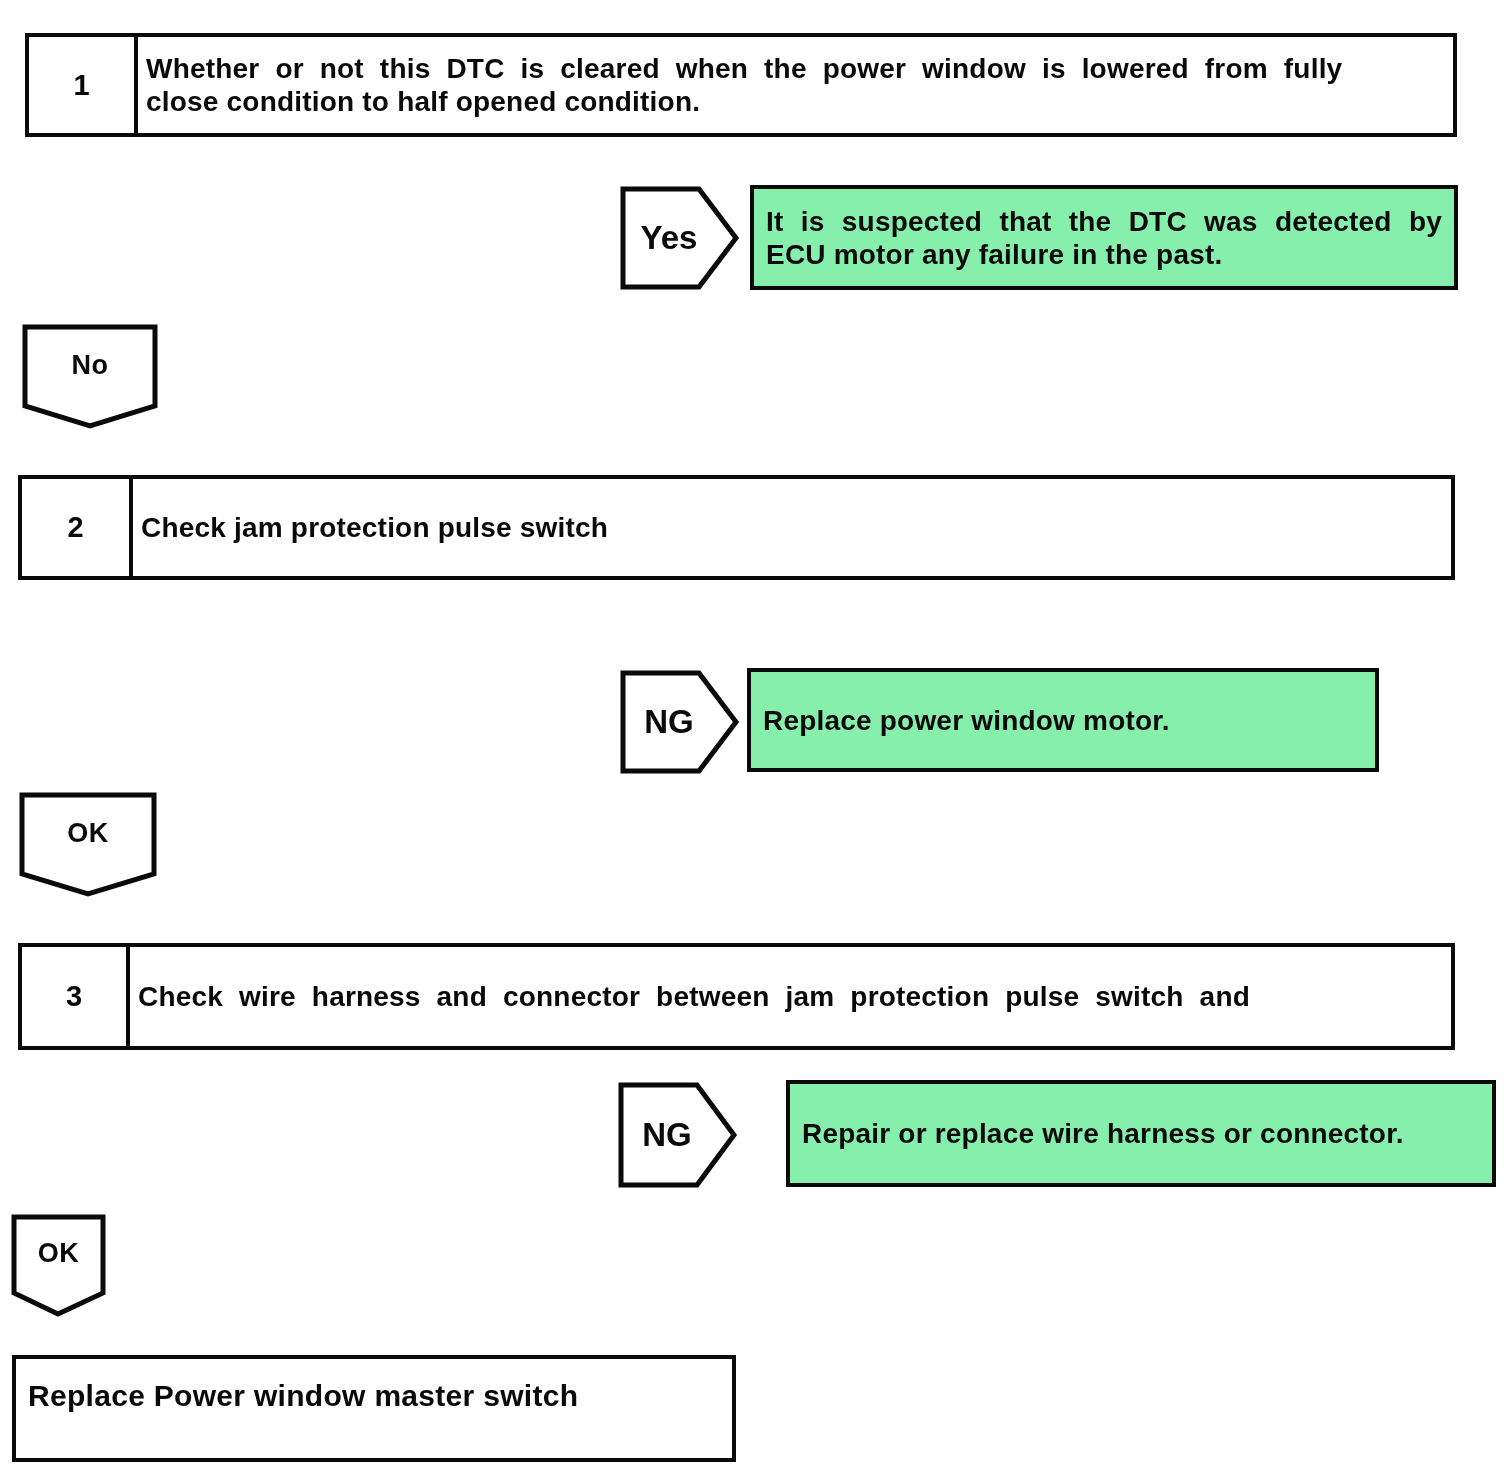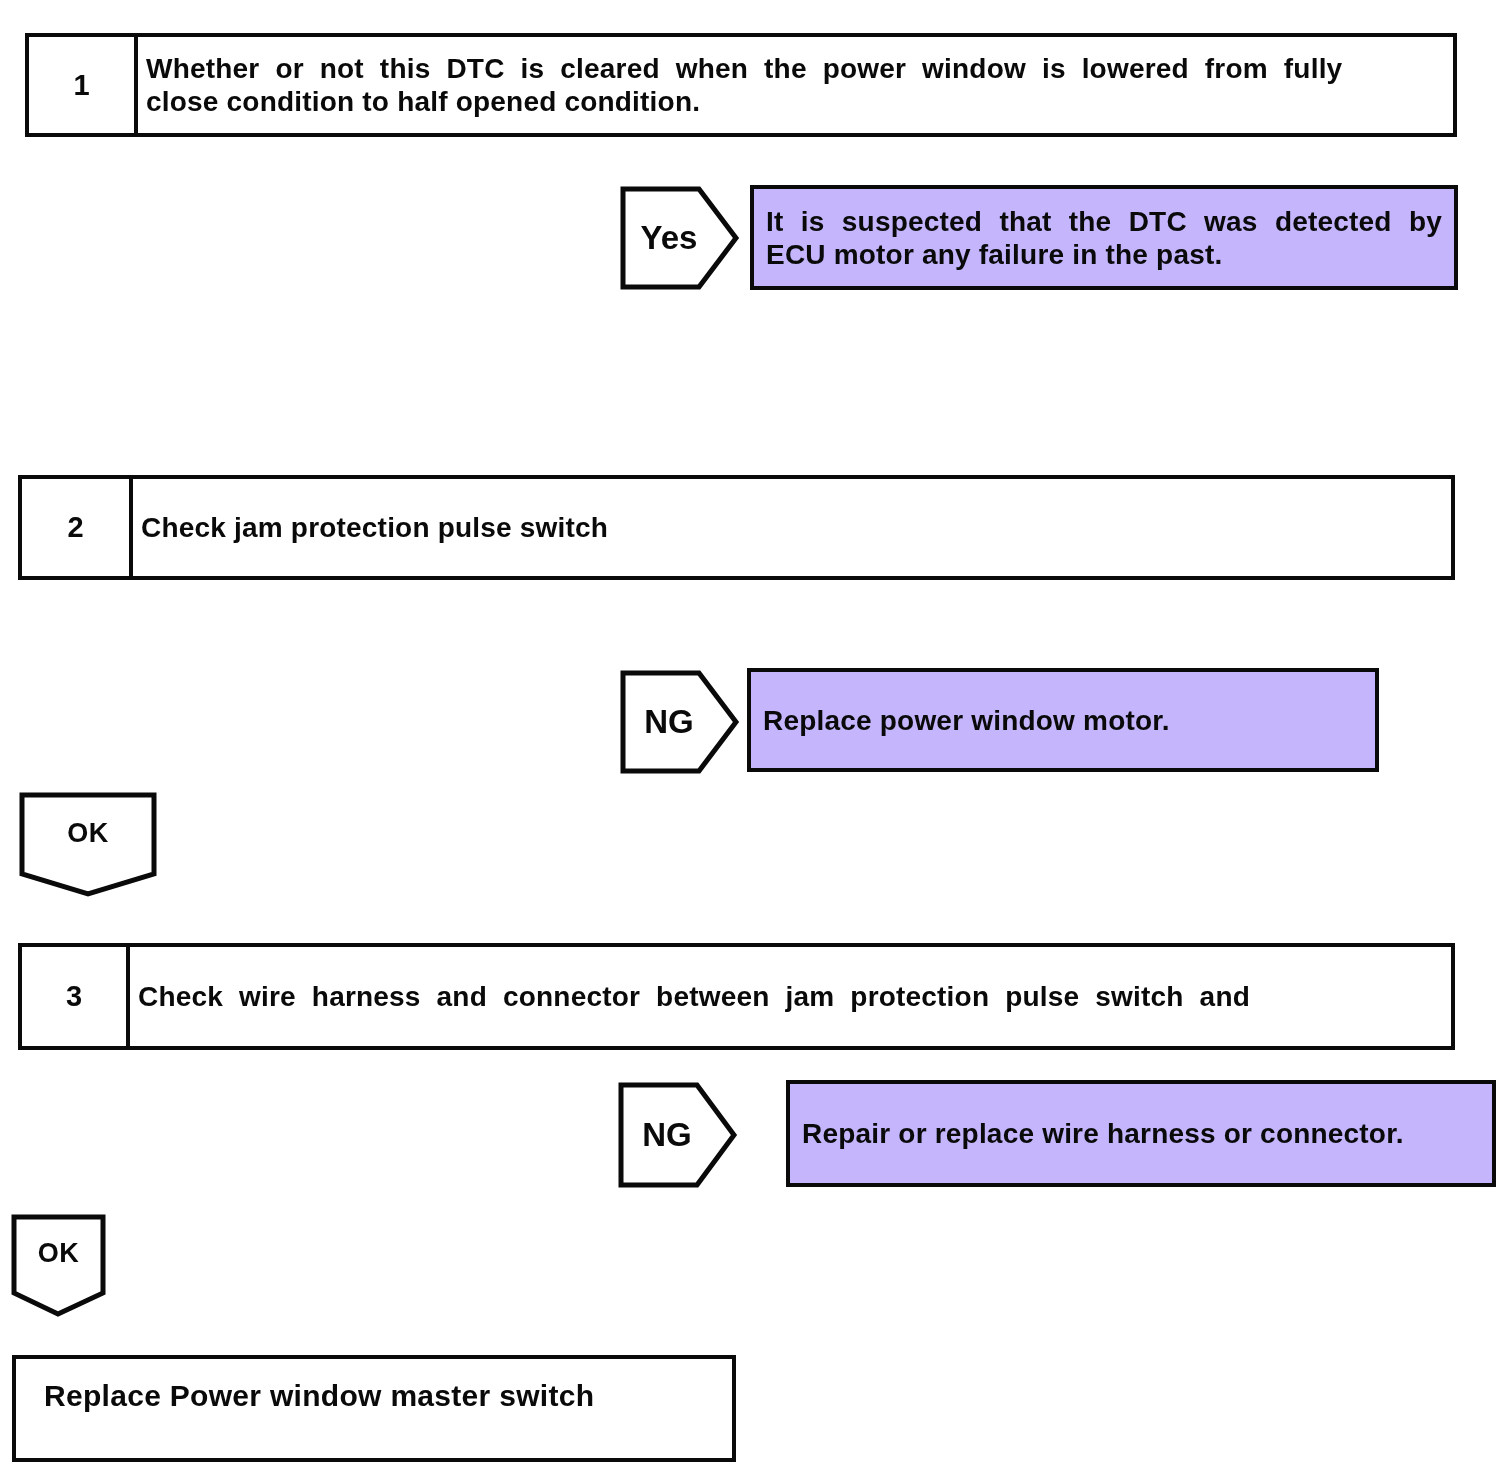--- a/index.html
+++ b/index.html
@@ -18,40 +18,40 @@
   }
   .step-text {
     flex:1; display:flex; flex-direction:column; justify-content:center;
     padding:0 8px; font-size:28px; line-height:33px; letter-spacing:0.2px;
   }
   .line { white-space:nowrap; }
   .wide { word-spacing:8px; }
   .jl { white-space:normal; text-align:justify; text-align-last:justify; }
   .result-box {
     position:absolute; box-sizing:border-box; border:4px solid #0a0a0a;
-    background:#c4b5fd; display:flex; flex-direction:column; justify-content:center;
+    background:#86efac; display:flex; flex-direction:column; justify-content:center;
     padding:0 12px; font-size:28px; line-height:33px; letter-spacing:0.2px;
   }
   .rp, .dp { position:absolute; }
   .rp svg polygon, .dp svg polygon {
     fill:#ffffff; stroke:#0a0a0a; stroke-width:5; stroke-linejoin:miter;
   }
   .rp-label {
     position:absolute; left:0; top:0; width:98px; height:100%;
     display:flex; align-items:center; justify-content:center; font-size:33px;
   }
   .dp-label {
     position:absolute; left:0; top:0; width:100%;
     display:flex; align-items:center; justify-content:center;
     font-size:27px; letter-spacing:0.5px;
   }
   .terminal-box {
     position:absolute; box-sizing:border-box; border:4px solid #0a0a0a;
     background:#ffffff; display:flex; align-items:center;
-    padding:0 16px 26px 28px; font-size:30px; letter-spacing:0.3px;
+    padding:0 16px 26px 12px; font-size:30px; letter-spacing:0.3px;
   }
 </style>
 </head>
 <body>
 
 <div class="page">
 
   <div class="step-box" style="left:25px; top:33px; width:1432px; height:104px;">
     <div class="num-cell" style="flex:0 0 105px;">1</div>
     <div class="step-text">
@@ -64,20 +64,26 @@
     <svg width="120" height="104" viewBox="0 0 120 104">
       <polygon points="3,3 79,3 116,52 79,101 3,101"></polygon>
     </svg>
     <span class="rp-label">Yes</span>
   </div>
   <div class="result-box" style="left:750px; top:185px; width:708px; height:105px;">
     <div class="line jl">It is suspected that the DTC was detected by</div>
     <div class="line">ECU motor any failure in the past.</div>
   </div>
 
+  <div class="dp" style="left:22px; top:324px; width:136px; height:106px;">
+    <svg width="136" height="106" viewBox="0 0 136 106">
+      <polygon points="3,3 133,3 133,82 68,102 3,82"></polygon>
+    </svg>
+    <span class="dp-label" style="height:82px;">No</span>
+  </div>
 
   <div class="step-box" style="left:18px; top:475px; width:1437px; height:105px;">
     <div class="num-cell" style="flex:0 0 107px;">2</div>
     <div class="step-text">
       <div class="line">Check jam protection pulse switch</div>
     </div>
   </div>
 
   <div class="rp" style="left:620px; top:670px; width:120px; height:104px;">
     <svg width="120" height="104" viewBox="0 0 120 104">

